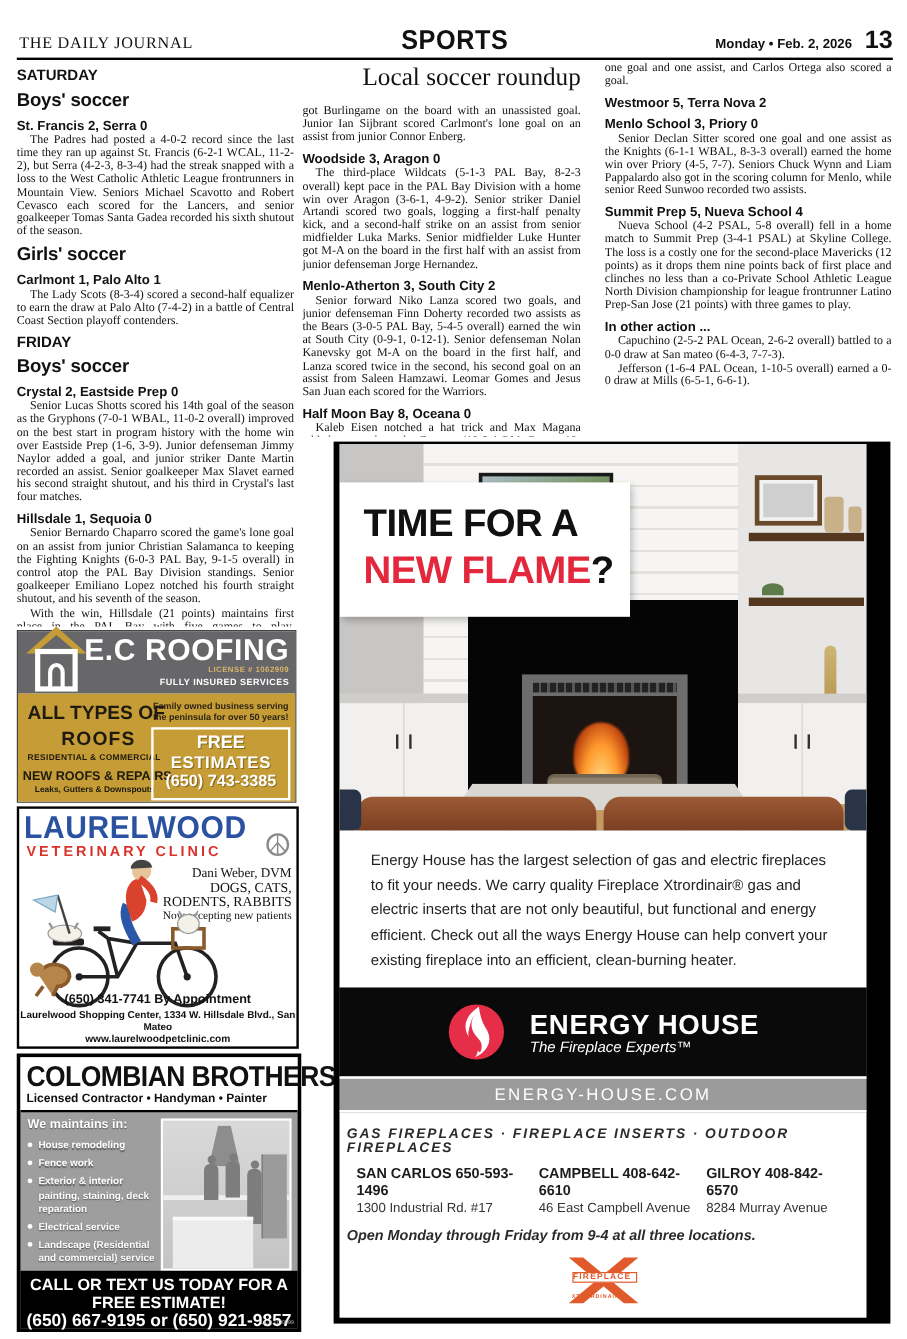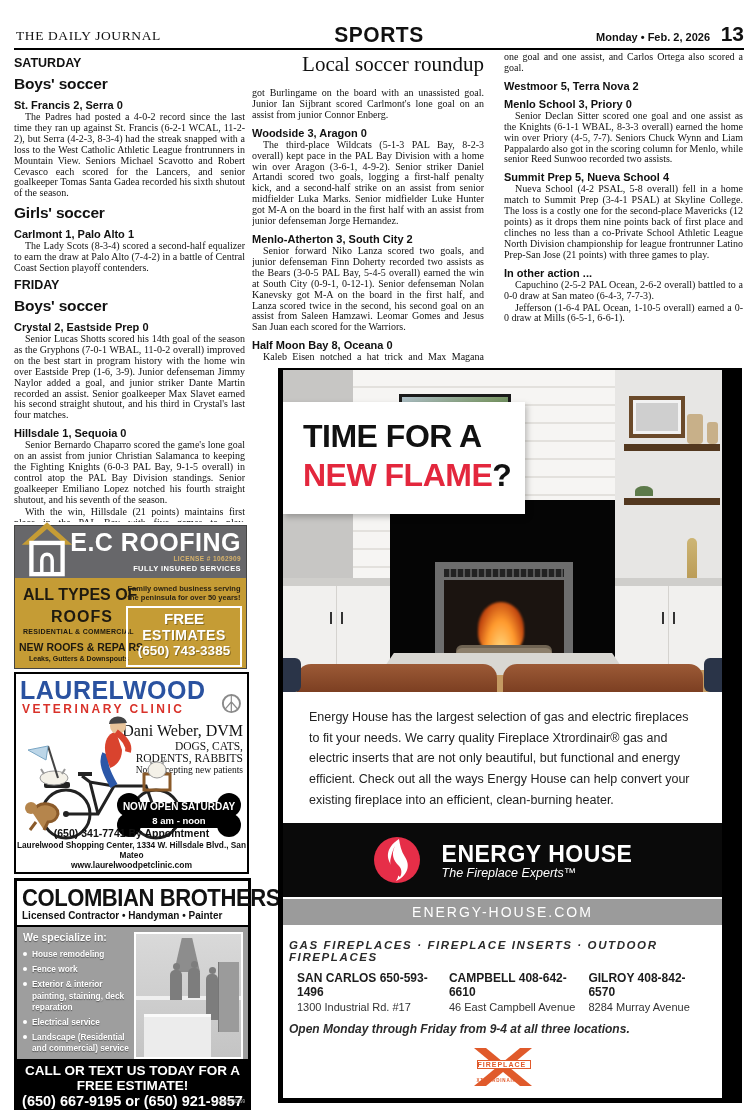--- a/index.html
+++ b/index.html
@@ -45,21 +45,21 @@
   .ec-free{font:900 15px "Liberation Sans",sans-serif;color:#fff;margin-top:2px;text-shadow:1px 1px 0 #8a6d20;}
   .ec-est{font:900 14px "Liberation Sans",sans-serif;color:#fff;letter-spacing:.5px;text-shadow:1px 1px 0 #8a6d20;}
   .ec-ph{font:700 13.5px "Liberation Sans",sans-serif;color:#fff;text-shadow:1px 1px 0 #8a6d20;}
 
   
   .lwad{position:absolute;left:14px;top:672px;width:231px;height:198px;border:2px solid #000;background:#fff;}
   .lw-name{position:absolute;left:4px;top:1px;font:900 25px "Liberation Sans",sans-serif;color:#2a52a0;letter-spacing:.5px;transform:scaleY(1.05);transform-origin:left top;}
   .lw-sub{position:absolute;left:6px;top:28px;font:700 12px "Liberation Sans",sans-serif;color:#d9322a;letter-spacing:2.5px;}
   .lw-peace{position:absolute;right:4px;top:18px;font-size:26px;color:#8a8a8a;line-height:1;}
   .lw-info{position:absolute;right:4px;top:48px;text-align:right;font-family:"Liberation Serif",serif;color:#111;}
-  .lw-vet{font-size:16px;}
+  .lw-vet{font-size:11px;}
   .lw-an{font-size:11.5px;}
   .lw-acc{font-size:9.5px;margin-top:1px;}
   .lw-bone{position:absolute;left:100px;top:118px;width:126px;height:46px;}
   .lw-bone svg{position:absolute;left:0;top:0;}
   .lw-bone .t1{position:absolute;left:0;right:0;top:9px;text-align:center;font:700 10px "Liberation Sans",sans-serif;color:#fff;}
   .lw-bone .t2{position:absolute;left:0;right:0;top:23px;text-align:center;font:700 9.5px "Liberation Sans",sans-serif;color:#fff;}
   .lw-foot{position:absolute;left:0;right:0;bottom:2px;text-align:center;}
   .lw-ph{font:700 10.5px "Liberation Sans",sans-serif;}
   .lw-addr{font:700 8.3px "Liberation Sans",sans-serif;margin-top:1px;}
   .lw-web{font:700 8.5px "Liberation Sans",sans-serif;}
@@ -247,45 +247,34 @@
       <ellipse cx="139" cy="54" rx="9" ry="8" fill="#f4f1e8" stroke="#999"></ellipse>
       <path d="M133 48 l-2 -5 3 4 z M145 48 l2 -5 -3 4 z" fill="#f4f1e8" stroke="#999" stroke-width="1"></path>
       <path d="M96 70 C88 56 84 46 88 38" stroke="#2b57a8" stroke-width="8" fill="none"></path>
       <path d="M88 40 C84 24 92 16 98 16 L104 34 C104 44 98 50 92 52 Z" fill="#d9432e"></path>
       <circle cx="100" cy="10" r="8" fill="#e8c49a"></circle>
       <path d="M91 8 a9 7 0 0 1 18 -1 z" fill="#444"></path>
       <path d="M98 16 C106 22 112 28 110 36" stroke="#d9432e" stroke-width="6" fill="none"></path>
       <path d="M14 96 q6 -10 16 -8 q10 2 10 10 q-2 8 -10 8 l-4 8 M18 106 l-6 8" stroke="#8a5a2a" stroke-width="3" fill="#b5854c"></path>
       <circle cx="13" cy="92" r="6" fill="#b5854c"></circle>
     </svg>
-    <div class="lw-bone">
-      <svg width="126" height="46" viewBox="0 0 126 46">
-        <rect x="12" y="10" width="102" height="26" fill="#000"></rect>
-        <circle cx="13" cy="13" r="12" fill="#000"></circle>
-          <circle cx="13" cy="33" r="12" fill="#000"></circle>
-        <circle cx="113" cy="13" r="12" fill="#000"></circle>
-          <circle cx="113" cy="33" r="12" fill="#000"></circle>
-      </svg>
-      <div class="t1">NOW OPEN SATURDAY</div>
-      <div class="t2">8 am - noon</div>
-    </div>
     <div class="lw-foot">
       <div class="lw-ph">(650) 341-7741 By Appointment</div>
       <div class="lw-addr">Laurelwood Shopping Center, 1334 W. Hillsdale Blvd., San Mateo</div>
       <div class="lw-web">www.laurelwoodpetclinic.com</div>
     </div>
   </div>
 
   <div class="cbad">
     <div class="cb-head">
       <div class="cb-name">COLOMBIAN BROTHERS</div>
       <div class="cb-sub">Licensed Contractor • Handyman • Painter</div>
     </div>
     <div class="cb-body">
-      <div class="cb-spec">We specialize in:</div>
+      <div class="cb-spec">We maintains in:</div>
       <ul class="cb-list">
         <li>House remodeling</li>
         <li>Fence work</li>
         <li>Exterior &amp; interior painting, staining, deck reparation</li>
         <li>Electrical service</li>
         <li>Landscape (Residential and commercial) service</li>
         <li>Flooring &amp; dumping service</li>
       </ul>
       <div class="cb-photo">
         <div class="cb-hood"></div>

